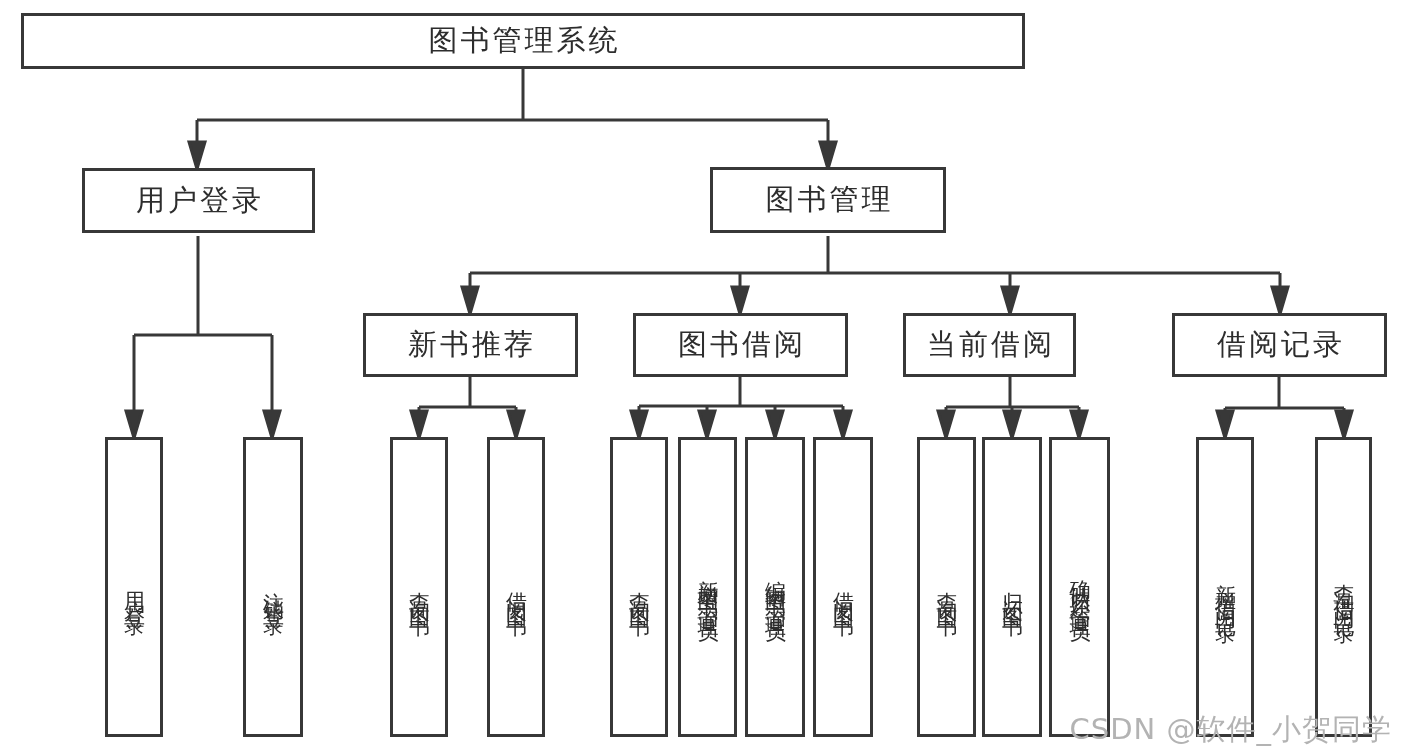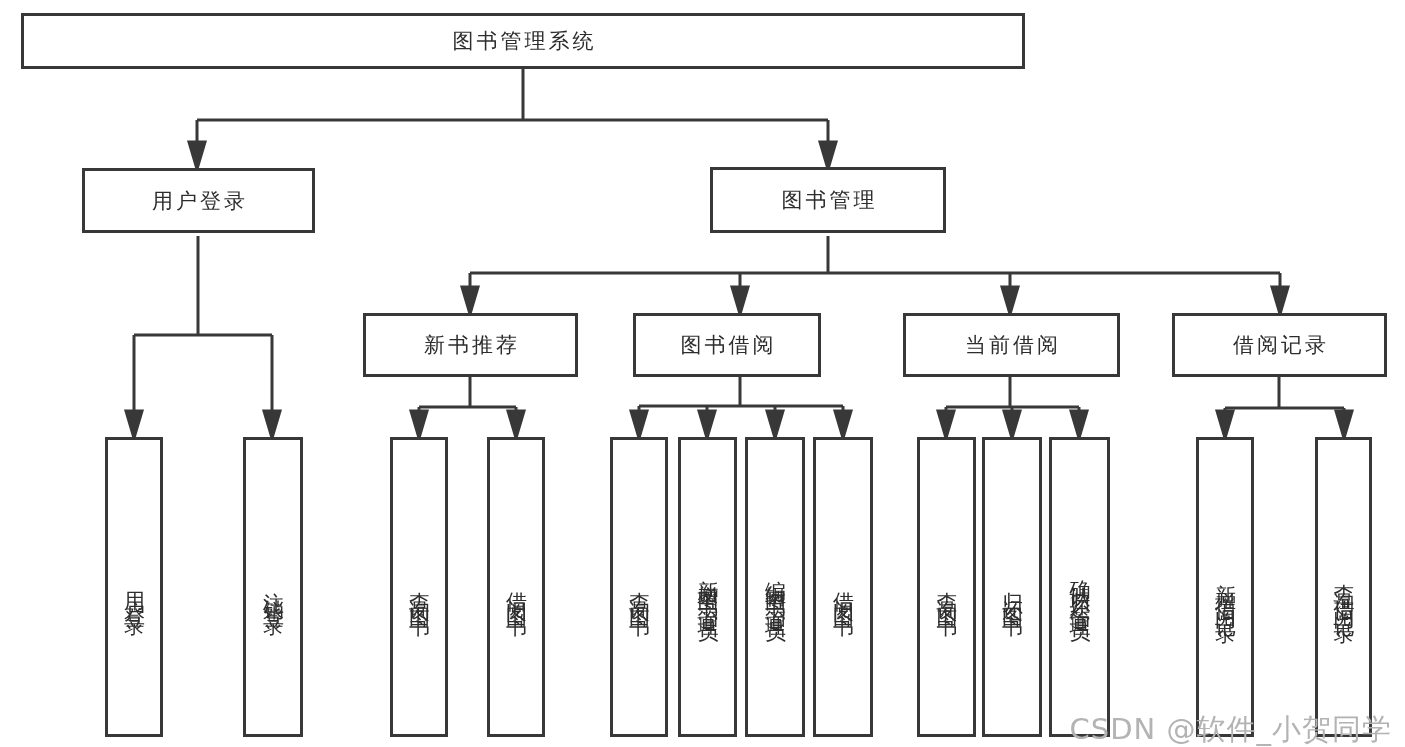--- a/index.html
+++ b/index.html
@@ -21,21 +21,21 @@
     position: absolute;
     box-sizing: border-box;
     background: #ffffff;
     border: 3px solid #383838;
     display: flex;
     align-items: center;
     justify-content: center;
     color: #2d2d2d;
     z-index: 2;
   }
-  .hbox { font-size: 21px; letter-spacing: 3px; font-family: Liberation Serif, serif; }
+  .hbox { font-size: 29px; letter-spacing: 3px; font-family: Liberation Serif, serif; }
   .hbox span { white-space: nowrap; transform: translateX(1.5px); }
   .vbox { }
   .vtext {
     writing-mode: vertical-rl;
     text-orientation: mixed;
     font-size: 21px;
     letter-spacing: 8px;
     line-height: 1;
     white-space: nowrap;
     transform: translateY(4px);
@@ -114,24 +114,24 @@
   <div class="box hbox" style="left:82px; top:168px; width:233px; height:65px;">
     <span>用户登录</span>
   </div>
   <div class="box hbox" style="left:363px; top:313px; width:215px; height:64px;">
     <span>新书推荐</span>
   </div>
 
   <div class="box hbox" style="left:710px; top:167px; width:236px; height:66px;">
     <span>图书管理</span>
   </div>
-  <div class="box hbox" style="left:633px; top:313px; width:188px; height:64px;">
+  <div class="box hbox" style="left:633px; top:313px; width:215px; height:64px;">
     <span>图书借阅</span>
   </div>
-  <div class="box hbox" style="left:903px; top:313px; width:217px; height:64px;">
+  <div class="box hbox" style="left:903px; top:313px; width:173px; height:64px;">
     <span>当前借阅</span>
   </div>
   <div class="box hbox" style="left:1172px; top:313px; width:215px; height:64px;">
     <span>借阅记录</span>
   </div>
 
   <div class="box vbox" style="left:105px; top:437px; width:58px; height:300px;">
     <span class="vtext">用户登录</span>
   </div>
   <div class="box vbox" style="left:243px; top:437px; width:60px; height:300px;">

